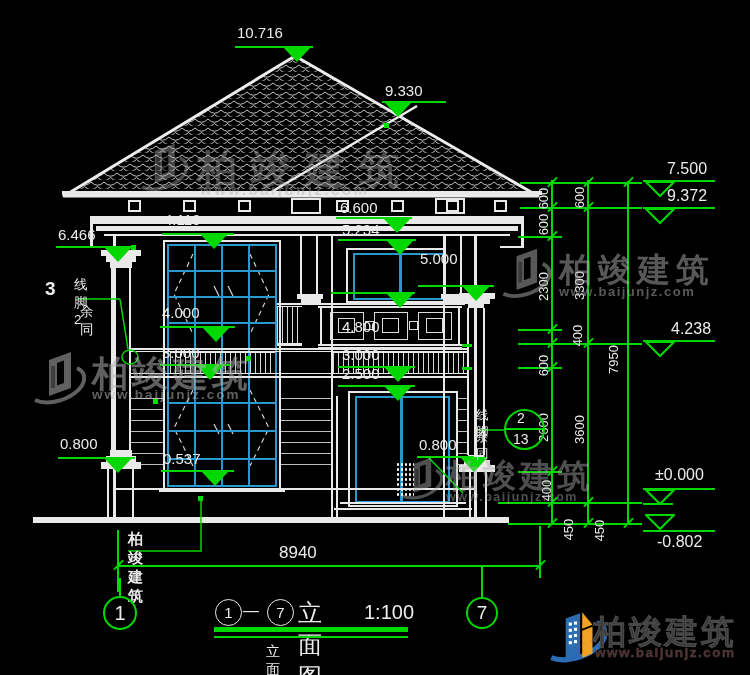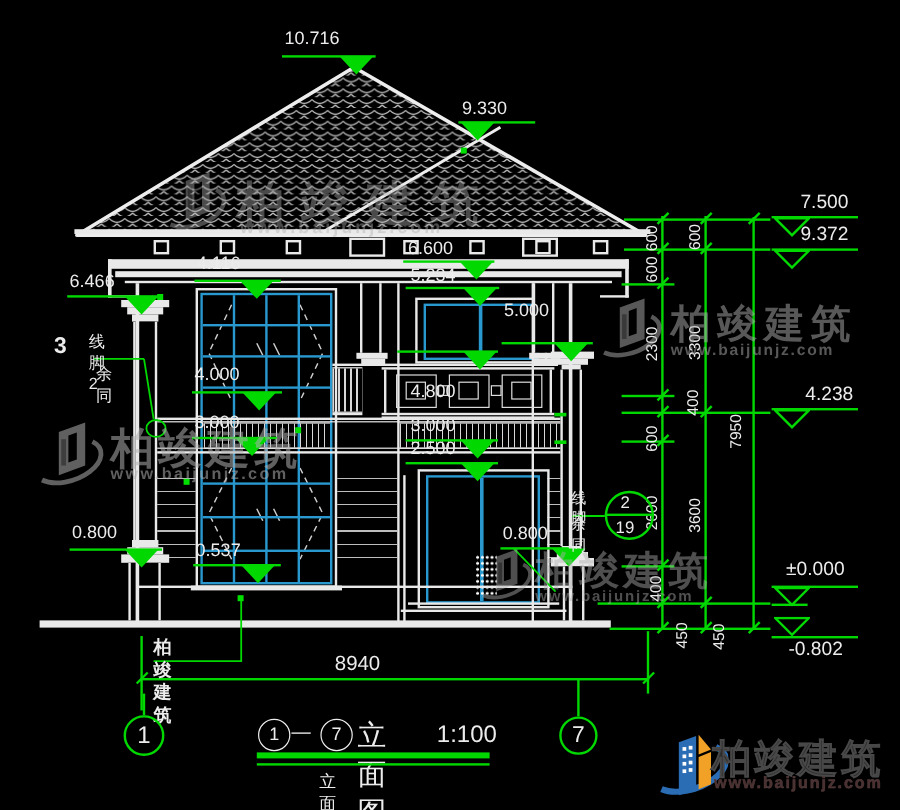--- a/index.html
+++ b/index.html
@@ -346,21 +346,21 @@
     <div style="left:74px;top:276px;font-size:13.5px;color:#ececec;">线脚2</div>
     <div style="left:80px;top:303px;font-size:13.5px;color:#ececec;">余同</div>
     <div style="left:476px;top:407px;font-size:12.5px;color:#ececec;">线脚</div>
     <div style="left:476px;top:429px;font-size:12.5px;color:#ececec;">余同</div>
     <div style="left:128px;top:530px;font-size:15px;font-weight:bold;color:#ececec;">柏竣建筑</div>
     <div style="left:279px;top:543px;font-size:17px;color:#ececec;">8940</div>
 
     <div class="circleO" style="left:504px;top:409px;width:41px;height:41px;border:2px solid #00d800;"></div>
     <div class="gl" style="left:504px;top:428px;width:41px;height:2px;"></div>
     <div style="left:517px;top:410px;font-size:14px;color:#ececec;">2</div>
-    <div style="left:513px;top:431px;font-size:14px;color:#ececec;">19</div>
+    <div style="left:513px;top:431px;font-size:14px;color:#ececec;">13</div>
 
     <div class="circleO" style="left:103px;top:596px;width:34px;height:34px;border:2px solid #00d800;font-size:20px;">1</div>
     <div class="circleO" style="left:466px;top:597px;width:32px;height:32px;border:2px solid #00d800;font-size:19px;">7</div>
 
     <div class="circleO" style="left:215px;top:599px;width:27px;height:27px;border:1.5px solid #ececec;font-size:15px;">1</div>
     <div style="left:243px;top:602px;font-size:16px;color:#ececec;">—</div>
     <div class="circleO" style="left:267px;top:599px;width:27px;height:27px;border:1.5px solid #ececec;font-size:15px;">7</div>
     <div style="left:298px;top:597px;font-size:24px;letter-spacing:3px;color:#ececec;">立面图</div>
     <div style="left:364px;top:601px;font-size:20px;color:#ececec;">1:100</div>
     <div class="gl" style="left:214px;top:627px;width:194px;height:5px;"></div>

